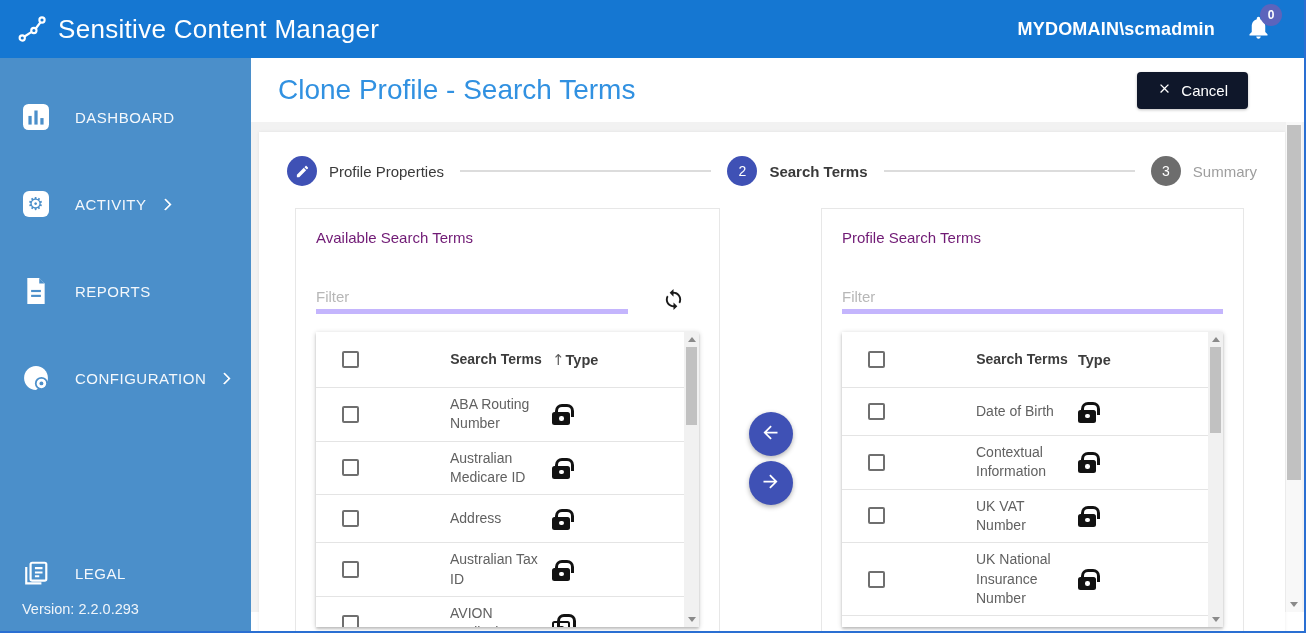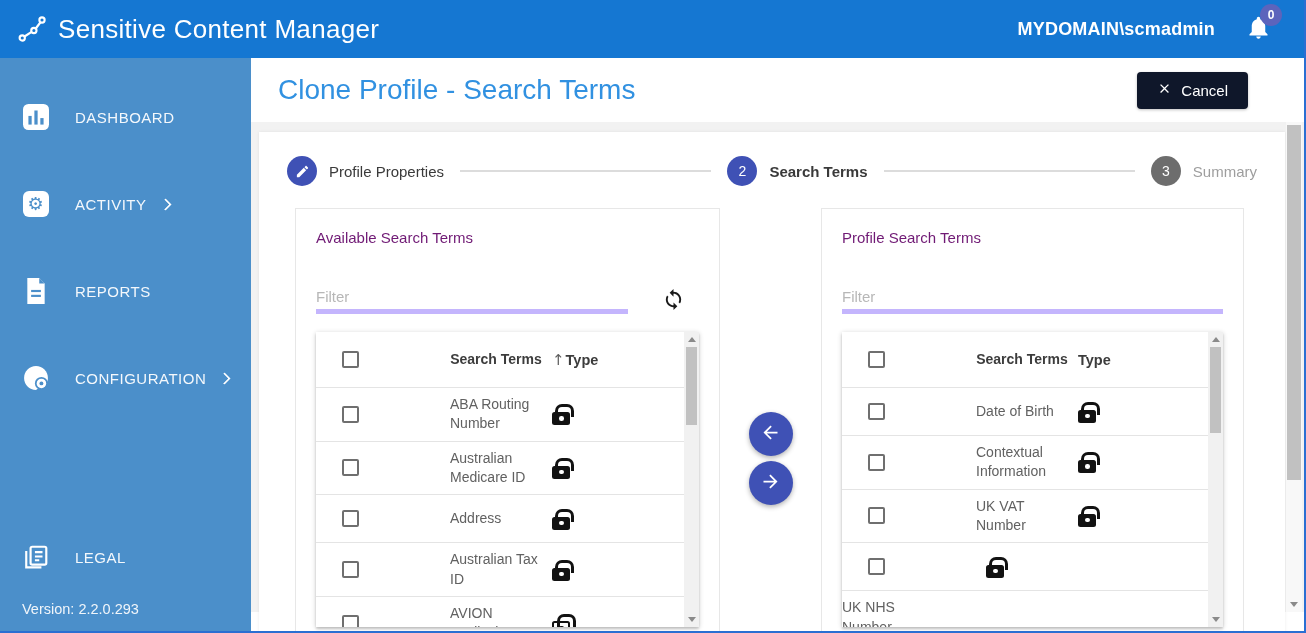--- a/index.html
+++ b/index.html
@@ -26,21 +26,21 @@
   #sidebar { position:absolute; left:0; top:58px; width:251px; height:575px;
     background:#4b8fca; color:#fff; }
   .nav-item { display:flex; align-items:center; height:56px; padding-left:22px; cursor:pointer;margin-top:31px; }
   .nav-icon { width:27px; height:27px; margin-right:26px; display:flex; align-items:center; justify-content:center; }
   .nav-label { font-size:15px; letter-spacing:0.5px; color:#f4f8fc; }
   .nav-chevron { margin-left:14px; width:9px; height:9px; border-top:2.5px solid #fff; border-right:2.5px solid #fff;
     transform:rotate(45deg); border-radius:1px; }
   .icon-box { width:26px; height:26px; background:#ffffff; border-radius:6px; display:flex; align-items:center; justify-content:center; }
   .gear-glyph { color:#4b8fca; font-size:18px; line-height:1; font-family:"DejaVu Sans",sans-serif; }
   .nav-bottom { position:absolute; left:0; bottom:0; width:100%; }
-  .version { padding:0 0 16px 22px; font-size:14.5px; color:#f0f5fa;margin-top:16px; }
+  .version { padding:0 0 16px 22px; font-size:14.5px; color:#f0f5fa; }
 
   
   #main { position:absolute; left:251px; top:58px; width:1055px; height:554px; background:#f2f2f2; }
   #titlebar { height:64px; background:#ffffff; display:flex; align-items:center; padding:0 58px 0 27px; }
   .page-title { color:#3191e1; font-size:28px; font-weight:400; }
   .cancel-btn { margin-left:auto; background:#0f172a; border:none; color:#fff; font-size:15px;
     border-radius:4px; height:37px; padding:0 20px; display:flex; align-items:center; gap:9px;
     cursor:pointer; box-shadow:0 1px 3px rgba(0,0,0,0.25); font-family:inherit; }
 
   #card { position:absolute; left:8px; top:74px; width:1026px; height:501px; background:#ffffff;
@@ -374,20 +374,21 @@
                 </span>
               <span class="term-cell">UK VAT Number</span>
               <span class="type-cell">
                   <span class="lock"></span>
                 </span>
             </div>
             <div class="t-row">
               <span class="cb-cell">
                   <span class="checkbox"></span>
                 </span>
+              <span class="term-cell">UK National Insurance Number</span>
               <span class="type-cell">
                   <span class="lock"></span>
                 </span>
             </div>
             <div class="t-row">
 
               <span class="term-cell">UK NHS Number</span>
 
             </div>
           </div>

